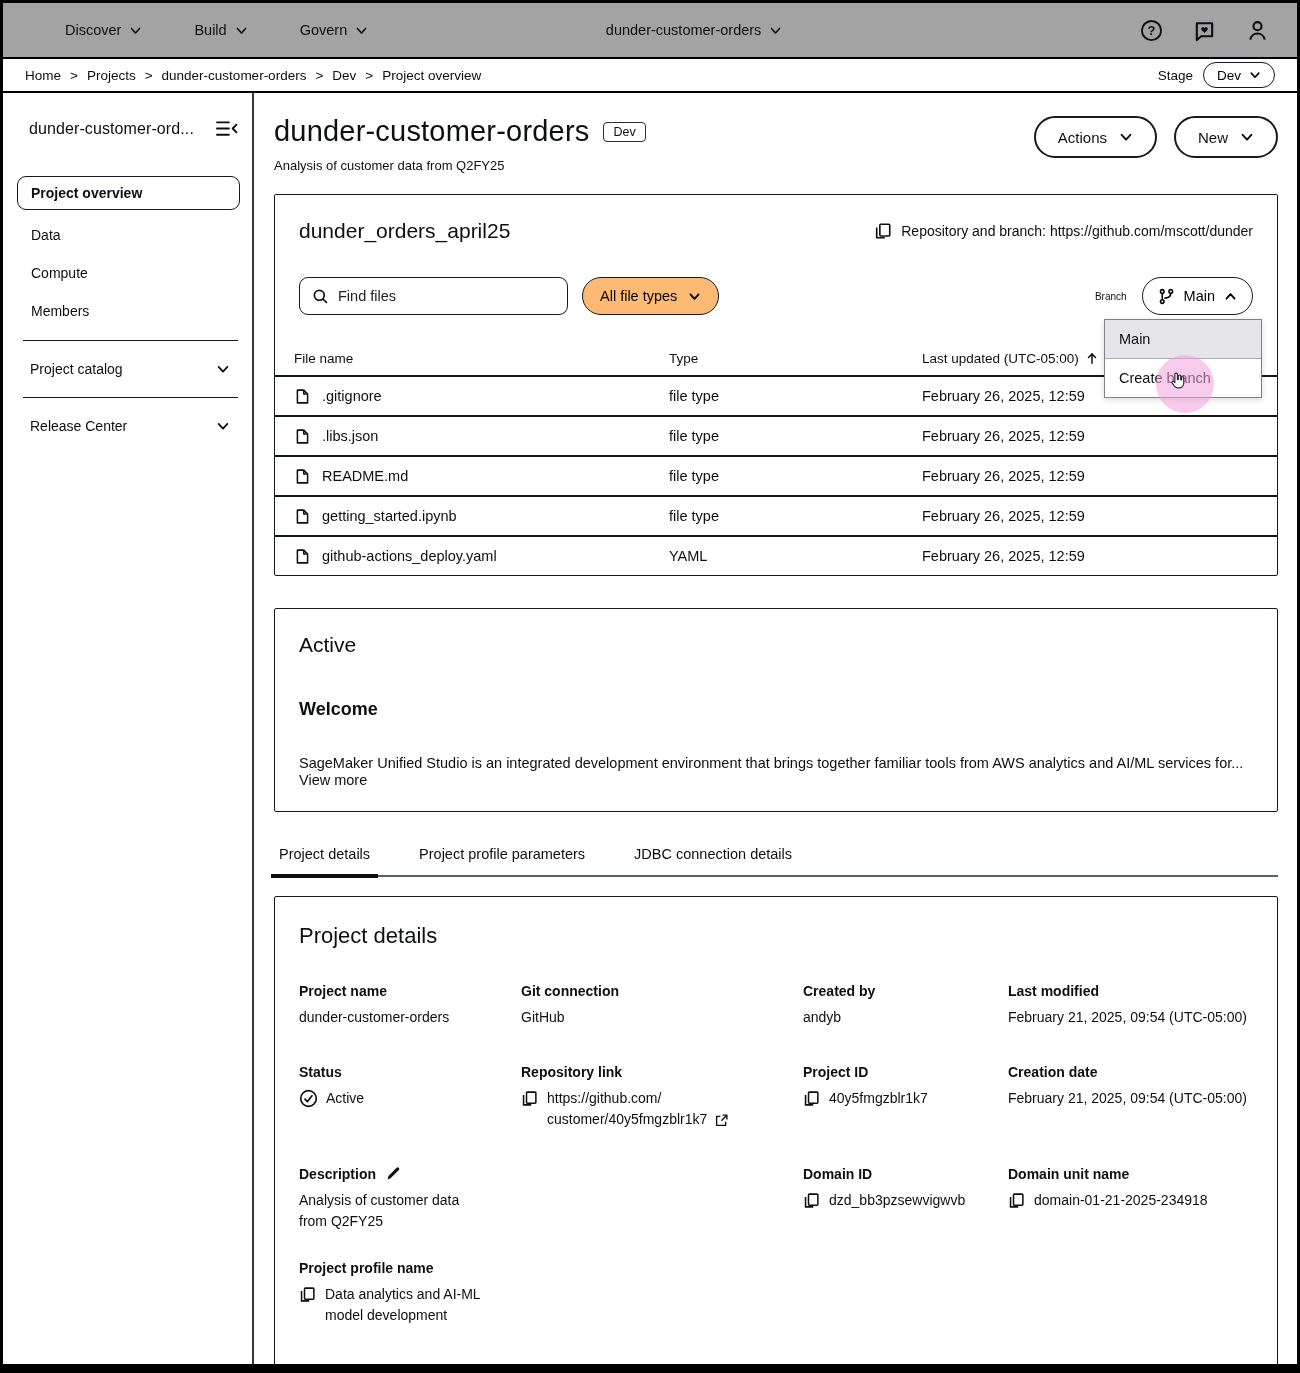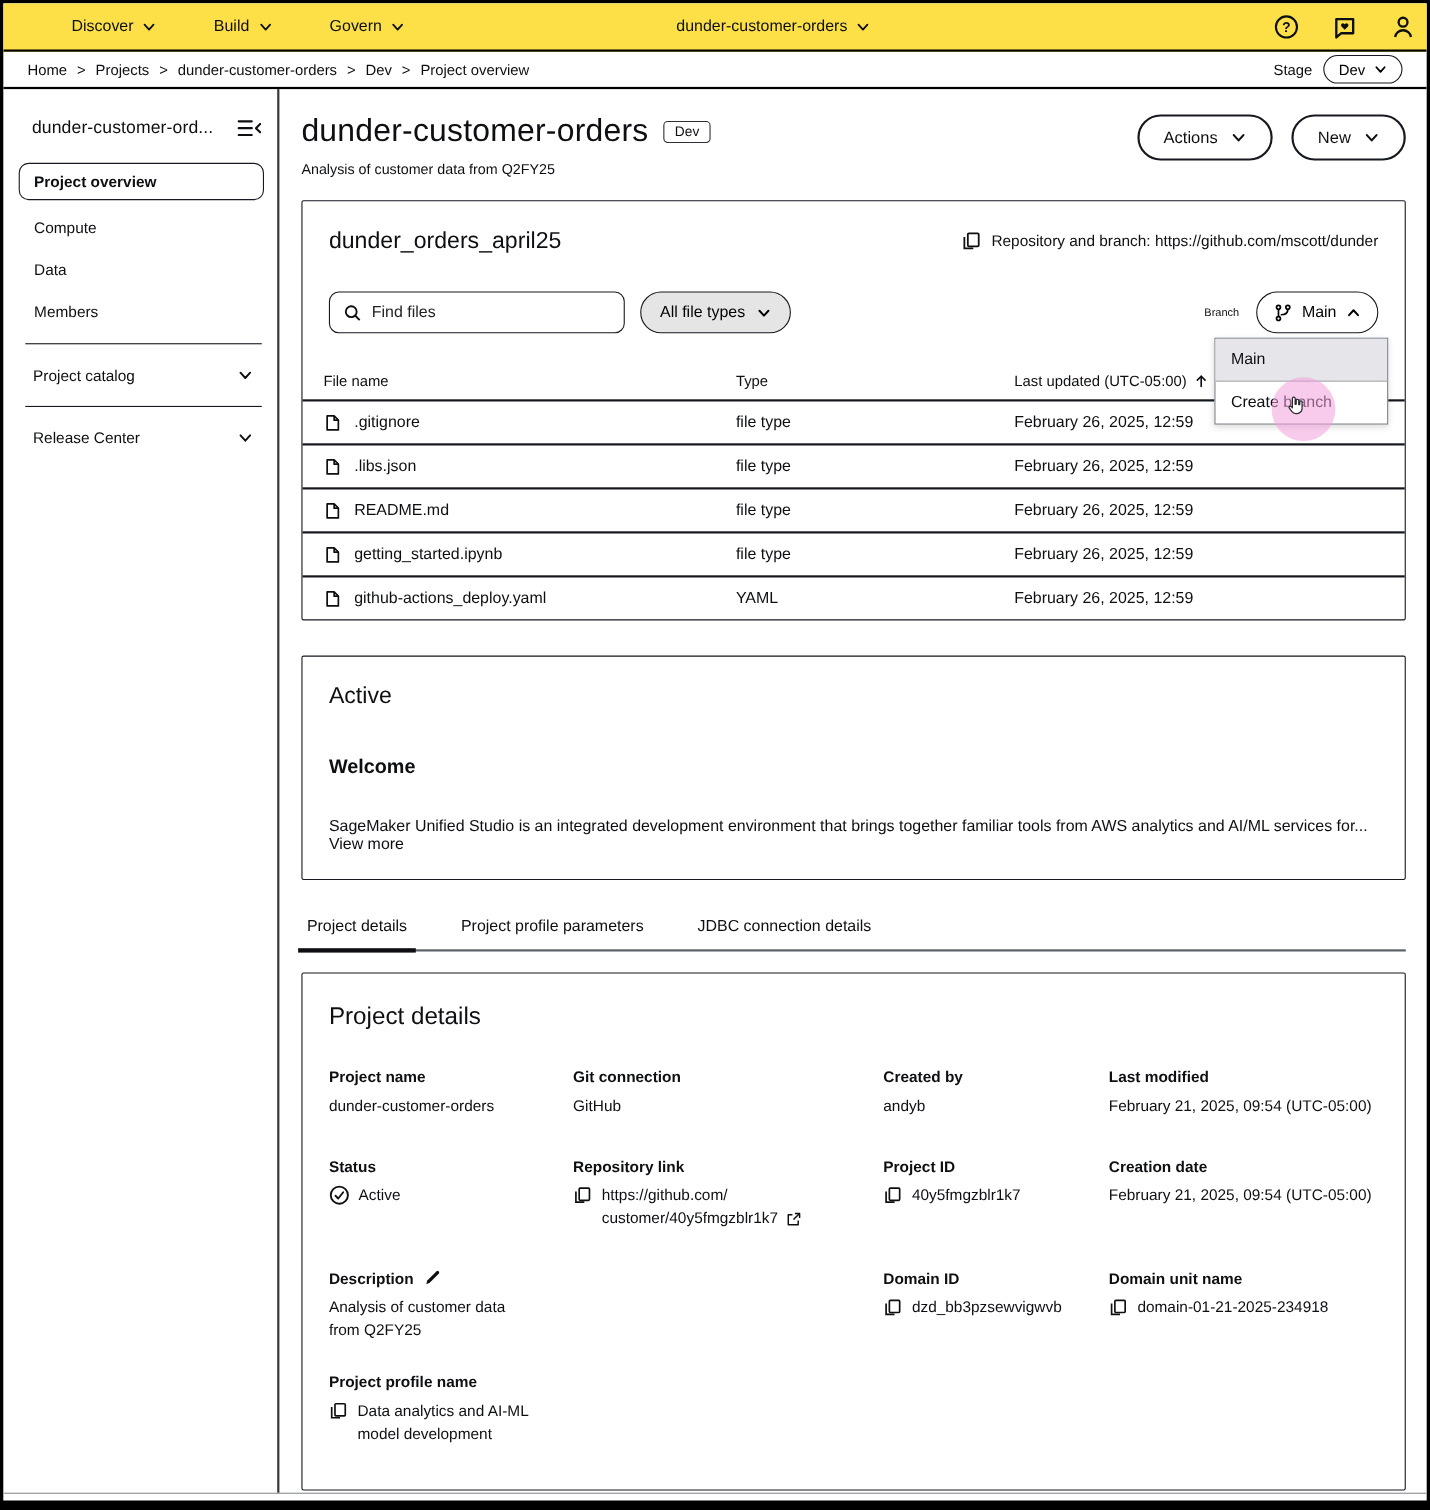--- a/index.html
+++ b/index.html
@@ -8,40 +8,40 @@
     width:1300px; height:1373px;
     font-family:"Liberation Sans","DejaVu Sans",sans-serif;
     color:#0d0f13;
     border:3px solid #000;
     border-bottom:9px solid #000;
     overflow:hidden;
   }
   svg { display:block; flex:none; }
 
   
-  .topnav { height:44px; display:flex; align-items:center; border-bottom:2px solid #000; padding:0 10px 0 62px; background:#fde047; }
+  .topnav { height:56px; display:flex; align-items:center; border-bottom:2px solid #000; padding:0 28px 0 62px; background:#a3a3a3; }
   .topnav-menus { display:flex; gap:52px; }
   .nav-menu { display:flex; align-items:center; gap:8px; font-size:14.5px; cursor:pointer; }
   .proj-select { display:flex; align-items:center; gap:8px; font-size:14.5px; margin:0 auto; cursor:pointer; padding-right:120px; }
   .topnav-icons { display:flex; align-items:center; gap:30px; }
   .icon-btn { background:none; border:none; cursor:pointer; color:#0d0f13; padding:0; }
 
   
   .crumbbar { height:34px; display:flex; align-items:center; border-bottom:2px solid #000; padding:0 22px; font-size:13.5px; }
   .crumbs { display:flex; align-items:center; }
   .crumb { cursor:pointer; }
   .crumb-sep { margin:0 9px; }
   .stagebox { margin-left:auto; display:flex; align-items:center; gap:10px; }
   .stage-label { font-size:13.5px; }
   .stage-pill { display:flex; align-items:center; gap:8px; border:1.5px solid #16191f; border-radius:13px; height:26px; padding:0 13px; font-size:13.5px; background:#fff; cursor:pointer; }
 
   
   .app { display:flex; height:1277px; border-bottom:1px solid #8a8f96; }
   .sidebar { width:251px; flex:none; border-right:2px solid #33373d; padding:26px 12px 0 14px; }
-  .side-head { display:flex; align-items:flex-end; justify-content:space-between; padding:0 2px 0 12px; margin-bottom:22px; }
+  .side-head { display:flex; align-items:flex-end; justify-content:space-between; padding:0 2px 0 12px; margin-bottom:38px; }
   .side-title { font-size:16px; font-weight:500; letter-spacing:.1px; }
   .side-item { font-size:14px; padding:8px 13px; margin-bottom:4px; cursor:pointer; border:1.5px solid transparent; }
   .side-item.selected { border:1.5px solid #16191f; border-radius:9px; font-weight:700; margin-bottom:8px; }
   .side-divider { border:none; border-top:1.5px solid #16191f; margin:12px 2px 12px 6px; }
   .side-section { display:flex; align-items:center; justify-content:space-between; font-size:14px; padding:8px 10px 8px 13px; cursor:pointer; }
 
   
   .main { flex:1; padding:0 19px 0 20px; }
   .page-head { display:flex; align-items:flex-start; padding-top:22px; }
   .title-row { display:flex; align-items:center; gap:14px; }
@@ -55,21 +55,21 @@
 
   
   .files-card { margin-top:21px; padding:24px 24px 0; }
   .files-top { display:flex; align-items:flex-start; justify-content:space-between; }
   .files-title { font-size:21px; font-weight:400; }
   .repo-line { display:flex; align-items:center; gap:9px; font-size:14px; padding-top:3px; }
   .files-toolbar { display:flex; align-items:center; margin-top:34px; position:relative; }
   .search-box { display:flex; align-items:center; gap:9px; width:269px; height:38px; border:1.5px solid #16191f; border-radius:9px; padding:0 12px; }
   .search-box input { border:none; outline:none; font-size:14.5px; font-family:inherit; width:100%; color:#404040; background:transparent; }
   .search-box input::placeholder { color:#222; opacity:1; }
-  .filetype-pill { display:flex; align-items:center; gap:11px; border:1.5px solid #16191f; border-radius:19px; height:38px; padding:0 17px; font-size:14.5px; margin-left:14px; background:#e5e5e5; cursor:pointer; font-family:inherit; }
+  .filetype-pill { display:flex; align-items:center; gap:11px; border:1.5px solid #16191f; border-radius:19px; height:38px; padding:0 17px; font-size:14.5px; margin-left:14px; background:#fdba74; cursor:pointer; font-family:inherit; }
   .branch-zone { margin-left:auto; display:flex; align-items:center; gap:15px; }
   .branch-label { font-size:10px; }
   .branch-wrap { position:relative; }
   .branch-pill { display:flex; align-items:center; gap:9px; border:1.5px solid #16191f; border-radius:19px; height:38px; padding:0 15px; font-size:14.5px; background:#fff; cursor:pointer; font-family:inherit; }
   .branch-menu { position:absolute; top:calc(100% + 4px); right:-9px; width:158px; background:#fff; border:1px solid #7d818a; box-shadow:0 2px 6px rgba(0,0,0,.15); z-index:30; }
   .menu-item { position:relative; font-size:14.5px; padding:11px 14px; cursor:pointer; }
   .menu-item.active { background:#e6e6ea; border-bottom:1px solid #a8a8b0; }
   .click-ring { position:absolute; width:58px; height:58px; border-radius:50%; background:rgba(242,158,220,.55); left:51px; top:-4px; pointer-events:none; }
   .cursor-glyph { position:absolute; left:62px; top:11px; pointer-events:none; }
 
@@ -203,22 +203,22 @@
         <span><svg viewBox="0 0 24 20" width="23" height="19" fill="none" stroke="currentColor" stroke-width="2" stroke-linecap="round" stroke-linejoin="round">
               <line x1="2" y1="3.5" x2="14.5" y2="3.5"></line>
               <line x1="2" y1="10" x2="14.5" y2="10"></line>
               <line x1="2" y1="16.5" x2="14.5" y2="16.5"></line>
               <polyline points="22.5,6 18.5,10 22.5,14"></polyline>
             </svg></span>
       </button>
     </div>
     <nav>
       <div class="side-item selected">Project overview</div>
+      <div class="side-item">Data</div>
       <div class="side-item">Compute</div>
-      <div class="side-item">Data</div>
       <div class="side-item">Members</div>
       <hr class="side-divider">
       <div class="side-section">
         <span>Project catalog</span>
         <span>
             <svg viewBox="0 0 16 16" width="14" height="14">
               <polyline points="3,5.5 8,11 13,5.5" fill="none" stroke="currentColor" stroke-width="2" stroke-linecap="round" stroke-linejoin="round"></polyline>
             </svg>
           </span>
       </div>

